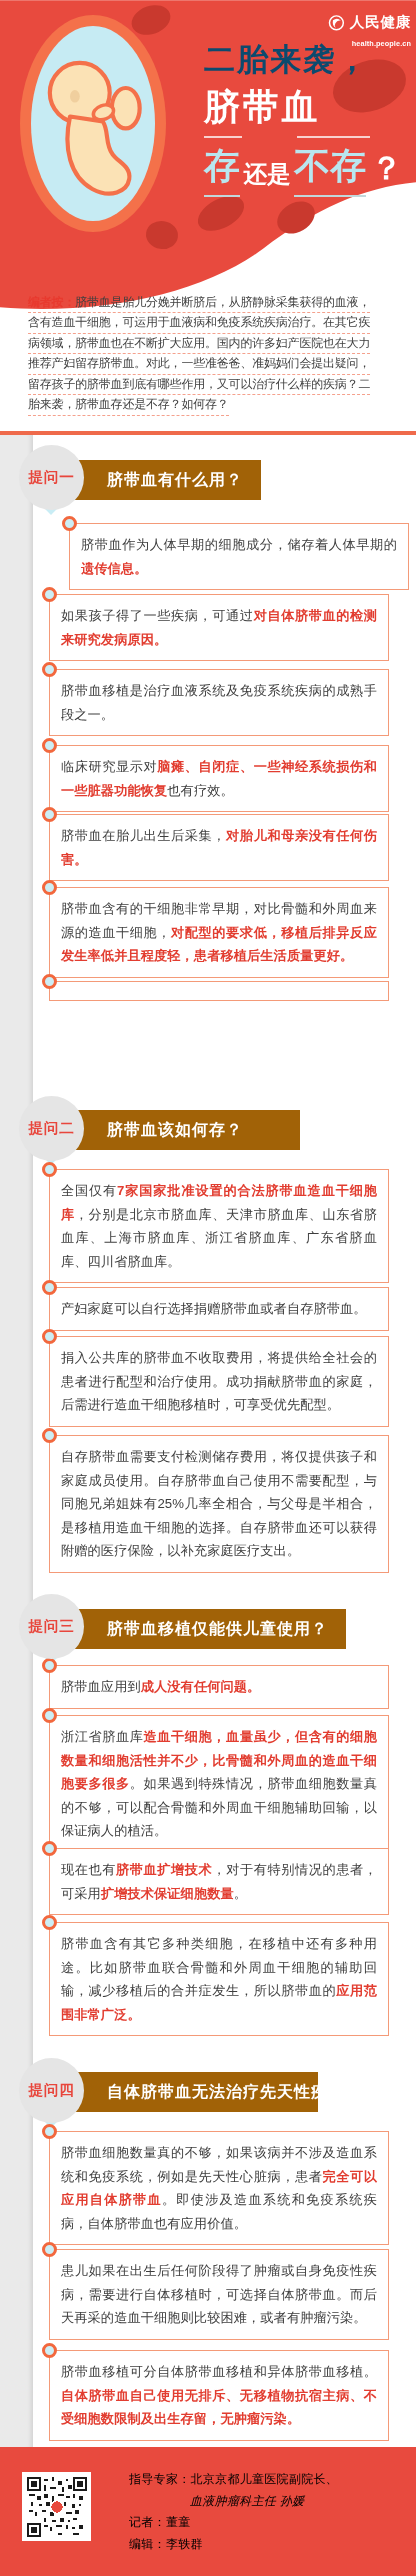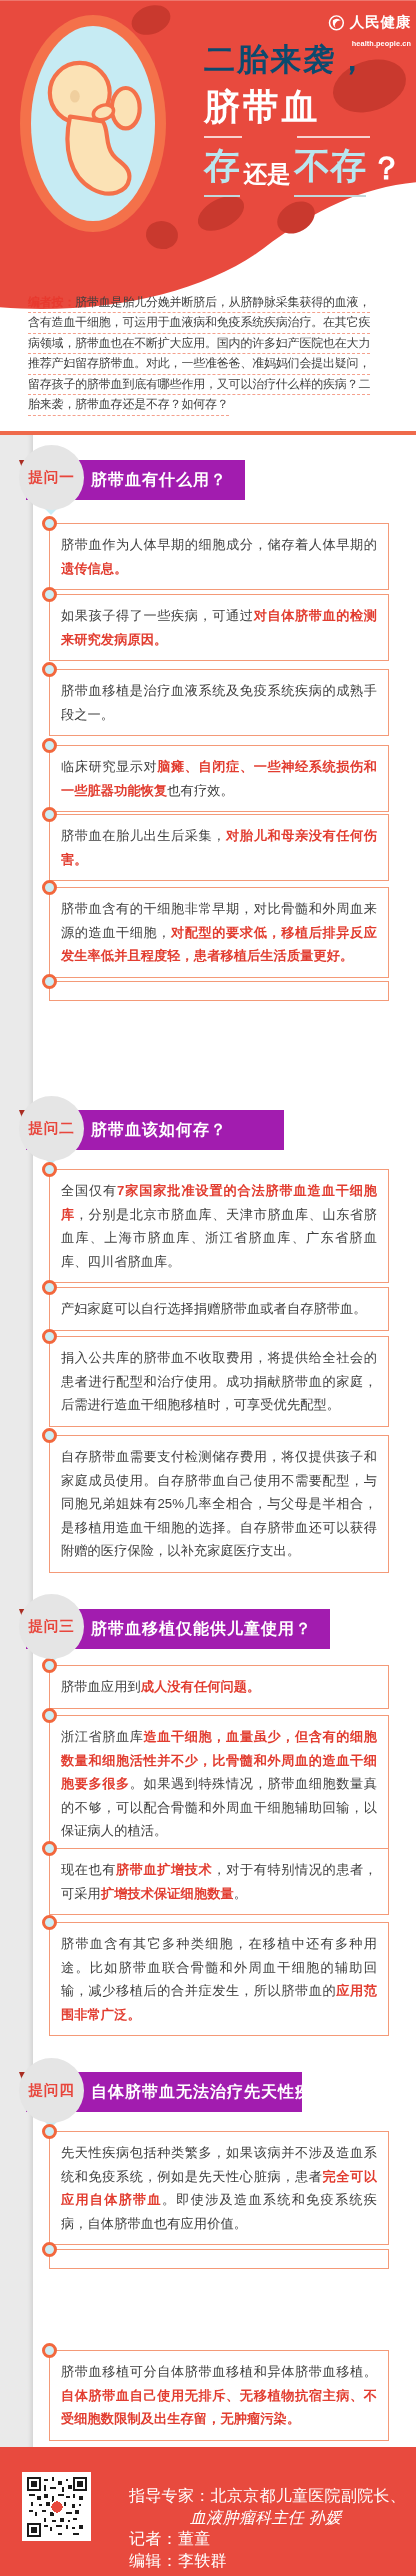--- a/index.html
+++ b/index.html
@@ -33,36 +33,36 @@
     padding-bottom:2.8px;border-bottom:1.4px dashed #f5a18d;line-height:14.6px;}
   .ed-label{color:#e8392e;font-weight:bold;}
   
   .divider{position:absolute;left:0;top:431px;width:417px;height:4.2px;background:#ef6a4b;}
   .rail{position:absolute;left:0;top:435px;width:33px;height:2013px;background:#eaeaea;
     box-shadow:inset -4.9px 0 4.9px -3.5px rgba(0,0,0,.12);}
   
   .bubble{position:absolute;left:19px;width:65px;height:65px;border-radius:50%;background:#e5e5e5;z-index:3;
     display:flex;align-items:center;justify-content:center;font-size:14.6px;font-weight:bold;color:#e8463c;letter-spacing:0.7px;}
   .bubble-tail{position:absolute;width:14px;height:14px;background:#c9edf5;transform:rotate(45deg);z-index:2;}
-  .banner{position:absolute;left:26px;height:40px;background:#a21caf;z-index:1;}
+  .banner{position:absolute;left:42px;height:40px;background:#a16207;z-index:1;}
   .banner .fold{position:absolute;left:-7px;top:0;width:0;height:0;
     border-top:18px solid #a92c21;border-left:7px solid transparent;}
   .banner .btitle{position:absolute;left:65px;top:0;height:40px;line-height:40px;
     color:#fff;font-size:16px;font-weight:bold;letter-spacing:1px;white-space:nowrap;}
   
   .card{position:absolute;left:49px;width:340px;box-sizing:border-box;background:#fff;
     border:1.4px solid #f49a78;padding:9px 11px;z-index:2;}
   .card .bullet{position:absolute;left:-8.3px;top:-8.3px;width:15.3px;height:15.3px;box-sizing:border-box;
     border:3.5px solid #f2683e;background:#cdeef5;border-radius:50%;}
   .card .ctext{font-size:13.2px;line-height:1.78;color:#3e3e3e;letter-spacing:0.1px;text-align:justify;}
   .card .hl{color:#e23d30;font-weight:bold;}
   
   .footer{position:absolute;left:0;top:2447px;width:417px;height:129px;background:#e84a3e;}
   .qr{position:absolute;left:22px;top:25px;width:69px;height:69px;background:#fff;padding:2.8px;box-sizing:border-box;}
-  .credits{position:absolute;left:129px;top:38px;color:#ffffff;font-size:16px;line-height:21.5px;letter-spacing:0.3px;}
+  .credits{position:absolute;left:129px;top:22px;color:#000000;font-size:12px;line-height:21.5px;letter-spacing:0.3px;}
   .credits .indent{padding-left:61px;font-style:italic;}
 </style>
 </head>
 <body>
 
 <div class="page">
 
   <div class="header">
     <svg class="bg" width="417" height="327" viewBox="0 0 600 470">
       <path d="M0,0 H600 V262 C520,270 455,300 378,358 C295,420 150,454 0,442 Z" fill="#e84a3e"></path>
@@ -121,21 +121,21 @@
   <div class="divider"></div>
   <div class="rail"></div>
 
   <div id="sections">
       <div class="banner" style="top: 460px; width: 219px;">
         <div class="fold"></div>
         <div class="btitle">脐带血有什么用？</div>
       </div>
       <div class="bubble-tail" style="left: 44px; top: 498px;"></div>
       <div class="bubble" style="top: 445px;">提问一</div>
-      <div class="card" style="top: 523px;">
+      <div class="card" style="top: 523px; margin-left: 20px;">
         <span class="bullet"></span>
         <div class="ctext"><span>脐带血作为人体早期的细胞成分，储存着人体早期的</span><span class="hl">遗传信息。</span></div>
       </div>
       <div class="card" style="top: 594px;">
         <span class="bullet"></span>
         <div class="ctext"><span>如果孩子得了一些疾病，可通过</span><span class="hl">对自体脐带血的检测来研究发病原因。</span></div>
       </div>
       <div class="card" style="top: 669px;">
         <span class="bullet"></span>
         <div class="ctext"><span>脐带血移植是治疗血液系统及免疫系统疾病的成熟手段之一。</span></div>
@@ -200,24 +200,25 @@
         <div class="ctext"><span>脐带血含有其它多种类细胞，在移植中还有多种用途。比如脐带血联合骨髓和外周血干细胞的辅助回输，减少移植后的合并症发生，所以脐带血的</span><span class="hl">应用范围非常广泛。</span></div>
       </div>
       <div class="banner" style="top: 2072px; width: 276px;">
         <div class="fold"></div>
         <div class="btitle">自体脐带血无法治疗先天性疾病？</div>
       </div>
       <div class="bubble-tail" style="left: 44px; top: 2111px;"></div>
       <div class="bubble" style="top: 2058px;">提问四</div>
       <div class="card" style="top: 2131px;">
         <span class="bullet"></span>
-        <div class="ctext"><span>先天性疾病包括种类繁多，如果该病并不涉及造血系统和免疫系统，例如是先天性心脏病，患者</span><span class="hl">完全可以应用自体脐带血</span><span>。即使涉及造血系统和免疫系统疾病，自体脐带血也有应用价值。</span></div>
+        <div class="ctext"><span>脐带血细胞数量真的不够，如果该病并不涉及造血系统和免疫系统，例如是先天性心脏病，患者</span><span class="hl">完全可以应用自体脐带血</span><span>。即使涉及造血系统和免疫系统疾病，自体脐带血也有应用价值。</span></div>
       </div>
       <div class="card" style="top: 2249px;">
         <span class="bullet"></span>
+        <div class="ctext"><span>患儿如果在出生后任何阶段得了肿瘤或自身免疫性疾病，需要进行自体移植时，可选择自体脐带血。而后天再采的造血干细胞则比较困难，或者有肿瘤污染。</span></div>
       </div>
       <div class="card" style="top: 2350px;">
         <span class="bullet"></span>
         <div class="ctext"><span>脐带血移植可分自体脐带血移植和异体脐带血移植。</span><span class="hl">自体脐带血自己使用无排斥、无移植物抗宿主病、不受细胞数限制及出生存留，无肿瘤污染。</span></div>
       </div>
     </div>
 
   <div class="footer">
     <div class="qr">
       <svg width="64" height="64" viewBox="0 0 33 33" shape-rendering="crispEdges">

